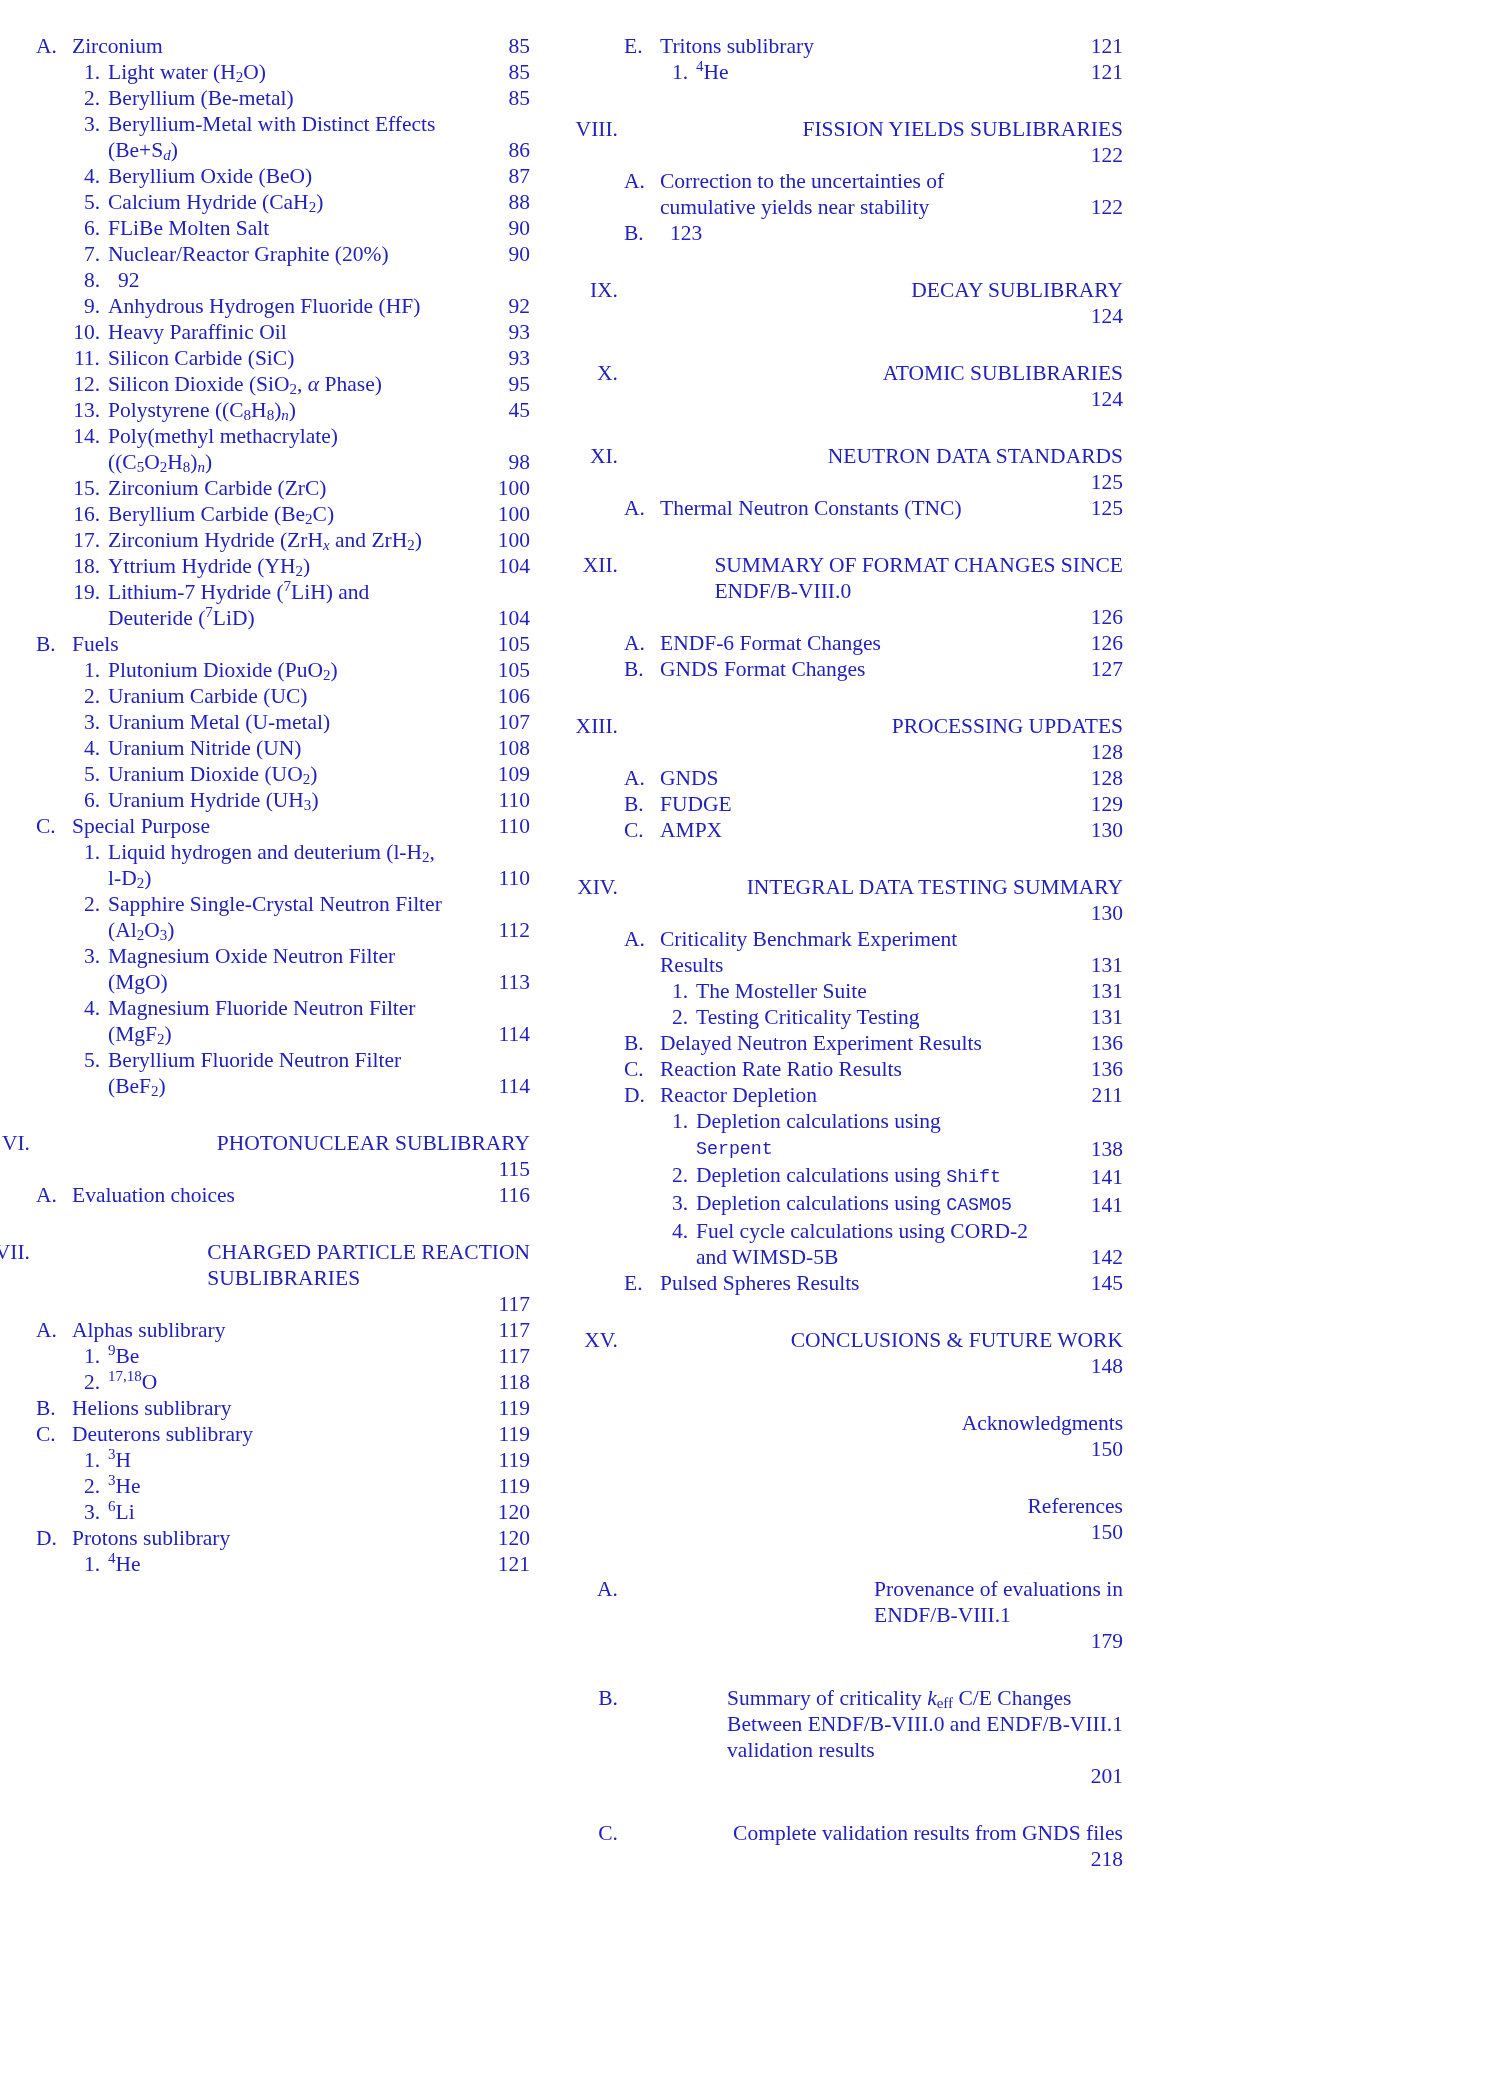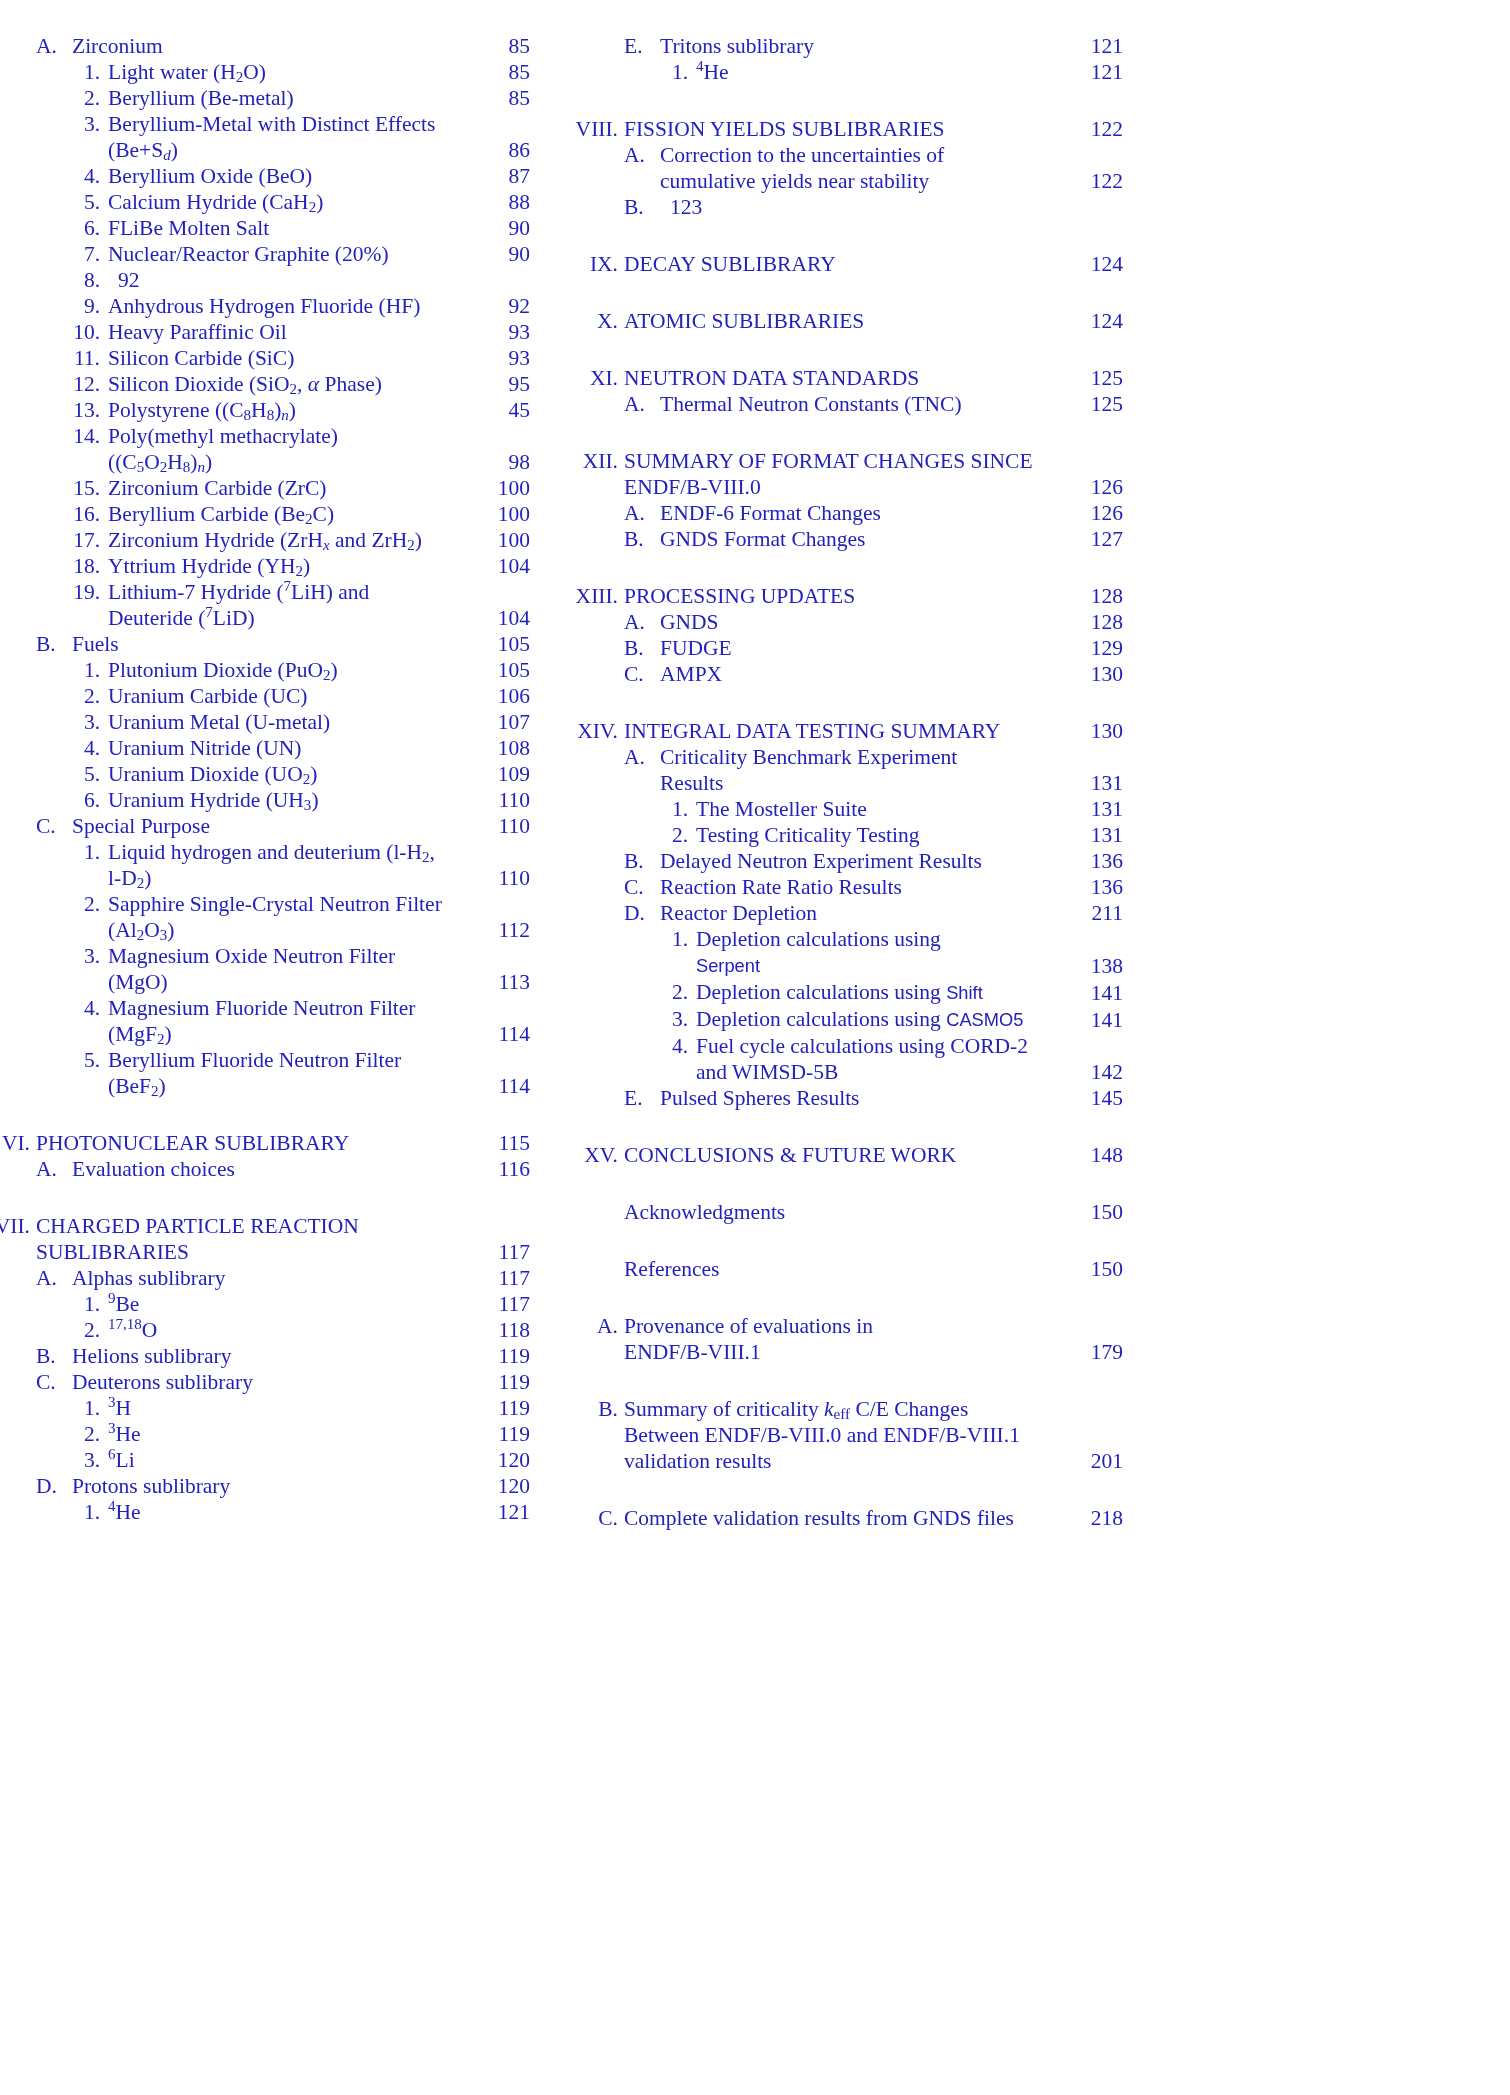--- a/index.html
+++ b/index.html
@@ -23,27 +23,27 @@
   .entry .title { flex: 1 1 auto; }
   .entry .page-num { margin-left: 10px; white-space: nowrap; }
 
   .lvl0 { padding-left: 36px; }
   .lvl0 .label { right: calc(100% - 30px); }
   .lvl1 { padding-left: 72px; }
   .lvl1 .label { left: 36px; }
   .lvl2 { padding-left: 108px; }
   .lvl2 .label { right: calc(100% - 100px); }
 
-  .gap { margin-top: 31px; }
+  .gap { margin-top: 31px; flex-direction: column; }
 
   sub, sup { font-size: 0.7em; line-height: 0; position: relative; vertical-align: baseline; }
   sup { top: -0.5em; }
   sub { top: 0.22em; }
   i { font-style: italic; }
-  .tt { font-family: Liberation Sans, sans-serif; font-size: 0.85em; }
+  .tt { font-family: Liberation Mono, monospace; font-size: 0.85em; }
 </style>
 </head>
 <body style="color: rgb(34, 34, 187); background: rgb(255, 255, 255);">
 
 <div class="page">
   <div class="col col-left">
       <div class="entry lvl1">
         <span class="label">A.</span>
         <span class="title">Zirconium</span>
         <span class="page-num">85</span>

